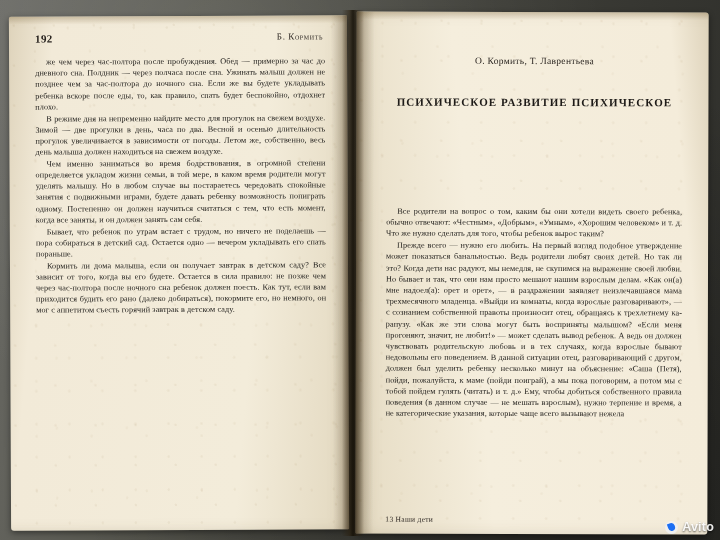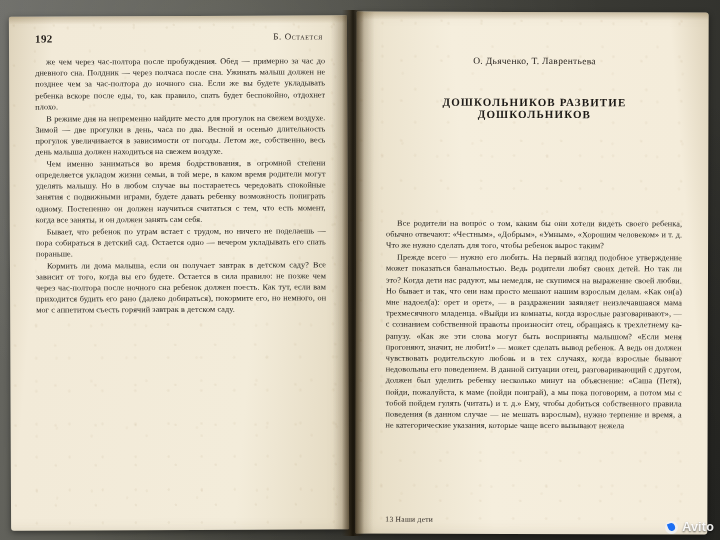--- a/index.html
+++ b/index.html
@@ -232,37 +232,37 @@
   <div class="backdrop"></div>
 
   <div class="book">
 
     <div class="page page-left">
       <div class="texture"></div>
       <div class="top-edge"></div>
       <div class="content-left">
         <div class="running-head">
           <span class="folio">192</span>
-          <span class="running-title">Б. Остается</span>
+          <span class="running-title">Б. Кормить</span>
         </div>
         <p class="body">же чем через час-полтора после пробуждения. Обед — примерно за час до дневного сна. Полдник — через пол­часа после сна. Ужинать малыш должен не позднее чем за час-полтора до ночного сна. Если же вы будете укла­дывать ребенка вскоре после еды, то, как правило, спать будет беспокойно, отдохнет плохо.</p>
         <p class="body">В режиме дня на непременно найдите место для про­гулок на свежем воздухе. Зимой — две прогулки в день, часа по два. Весной и осенью длительность прогулок увеличивается в зависимости от погоды. Летом же, со­бственно, весь день малыша должен находиться на све­жем воздухе.</p>
         <p class="body">Чем именно заниматься во время бодрствования, в огромной степени определяется укладом жизни семьи, в той мере, в каком время родители могут уделять малы­шу. Но в любом случае вы постараетесь чере­довать спокойные занятия с подвижными играми, будете давать ребенку возможность попиграть одиому. По­степенно он должен научиться считаться с тем, что есть момент, когда все заняты, и он должен занять сам себя.</p>
         <p class="body">Бывает, что ребенок по утрам встает с трудом, но ничего не поделаешь — пора собираться в детский сад. Остается одно — вечером укладывать его спать по­раньше.</p>
         <p class="body">Кормить ли дома малыша, если он получает зав­трак в детском саду? Все зависит от того, когда вы его будете. Остается в сила правило: не позже чем через час-полтора после ночного сна ребенок должен поесть. Как тут, если вам приходится будить его рано (далеко доби­раться), покормите его, но немного, он мог с аппетитом съесть горячий завтрак в детском саду.</p>
       </div>
       <div class="edge-shadow-left"></div>
     </div>
 
     <div class="page page-right">
       <div class="texture"></div>
       <div class="top-edge"></div>
       <div class="content-right">
-        <div class="authors">О. Дьяченко, Т. Лаврентьева</div>
-        <div class="chapter-title">ДОШКОЛЬНИКОВ РАЗВИТИЕ ДОШКОЛЬНИКОВ</div>
+        <div class="authors">О. Кормить, Т. Лаврентьева</div>
+        <div class="chapter-title">ПСИХИЧЕСКОЕ РАЗВИТИЕ ПСИХИЧЕСКОЕ</div>
         <div class="chapter-gap"></div>
         <p class="body">Все родители на вопрос о том, каким бы они хоте­ли видеть своего ребенка, обычно отвечают: «Че­стным», «Добрым», «Умным», «Хорошим человеком» и т. д. Что же нужно сделать для того, чтобы ребенок вырос таким?</p>
         <p class="body">Прежде всего — нужно его любить. На первый взгляд подобное утверждение может показаться ба­нальностью. Ведь родители любят своих детей. Но так ли это? Когда дети нас радуют, мы немедля, не скупимся на выражение своей любви. Но бывает и так, что они нам просто мешают нашим взро­слым делам. «Как он(а) мне надоел(а): орет и орет», — в раздражении заявляет неизлечавшаяся ма­ма трехмесячного младенца. «Выйди из комнаты, когда взрослые разговаривают», — с сознанием собственной правоты произносит отец, обращаясь к трехлетнему ка­рапузу. «Как же эти слова могут быть восприняты малы­шом? «Если меня прогоняют, значит, не любит!» — мо­жет сделать вывод ребенок. А ведь он должен чув­ствовать родительскую любовь и в тех случаях, когда взрослые бывают недовольны его поведением. В дан­ной ситуации отец, разговаривающий с другом, должен был уделить ребенку несколько минут на объяснение: «Саша (Петя), пойди, пожалуйста, к маме (пойди поиграй), а мы пока поговорим, а потом мы с тобой пойдем гулять (читать) и т. д.» Ему, чтобы добиться собствен­ного правила поведения (в данном случае — не мешать взрослым), нужно терпение и время, а не категоричес­кие указания, которые чаще всего вызывают нежела­</p>
       </div>
       <div class="footline">13  Наши дети</div>
       <div class="edge-shadow-right"></div>
     </div>
 
     <div class="gutter"></div>
   </div>

